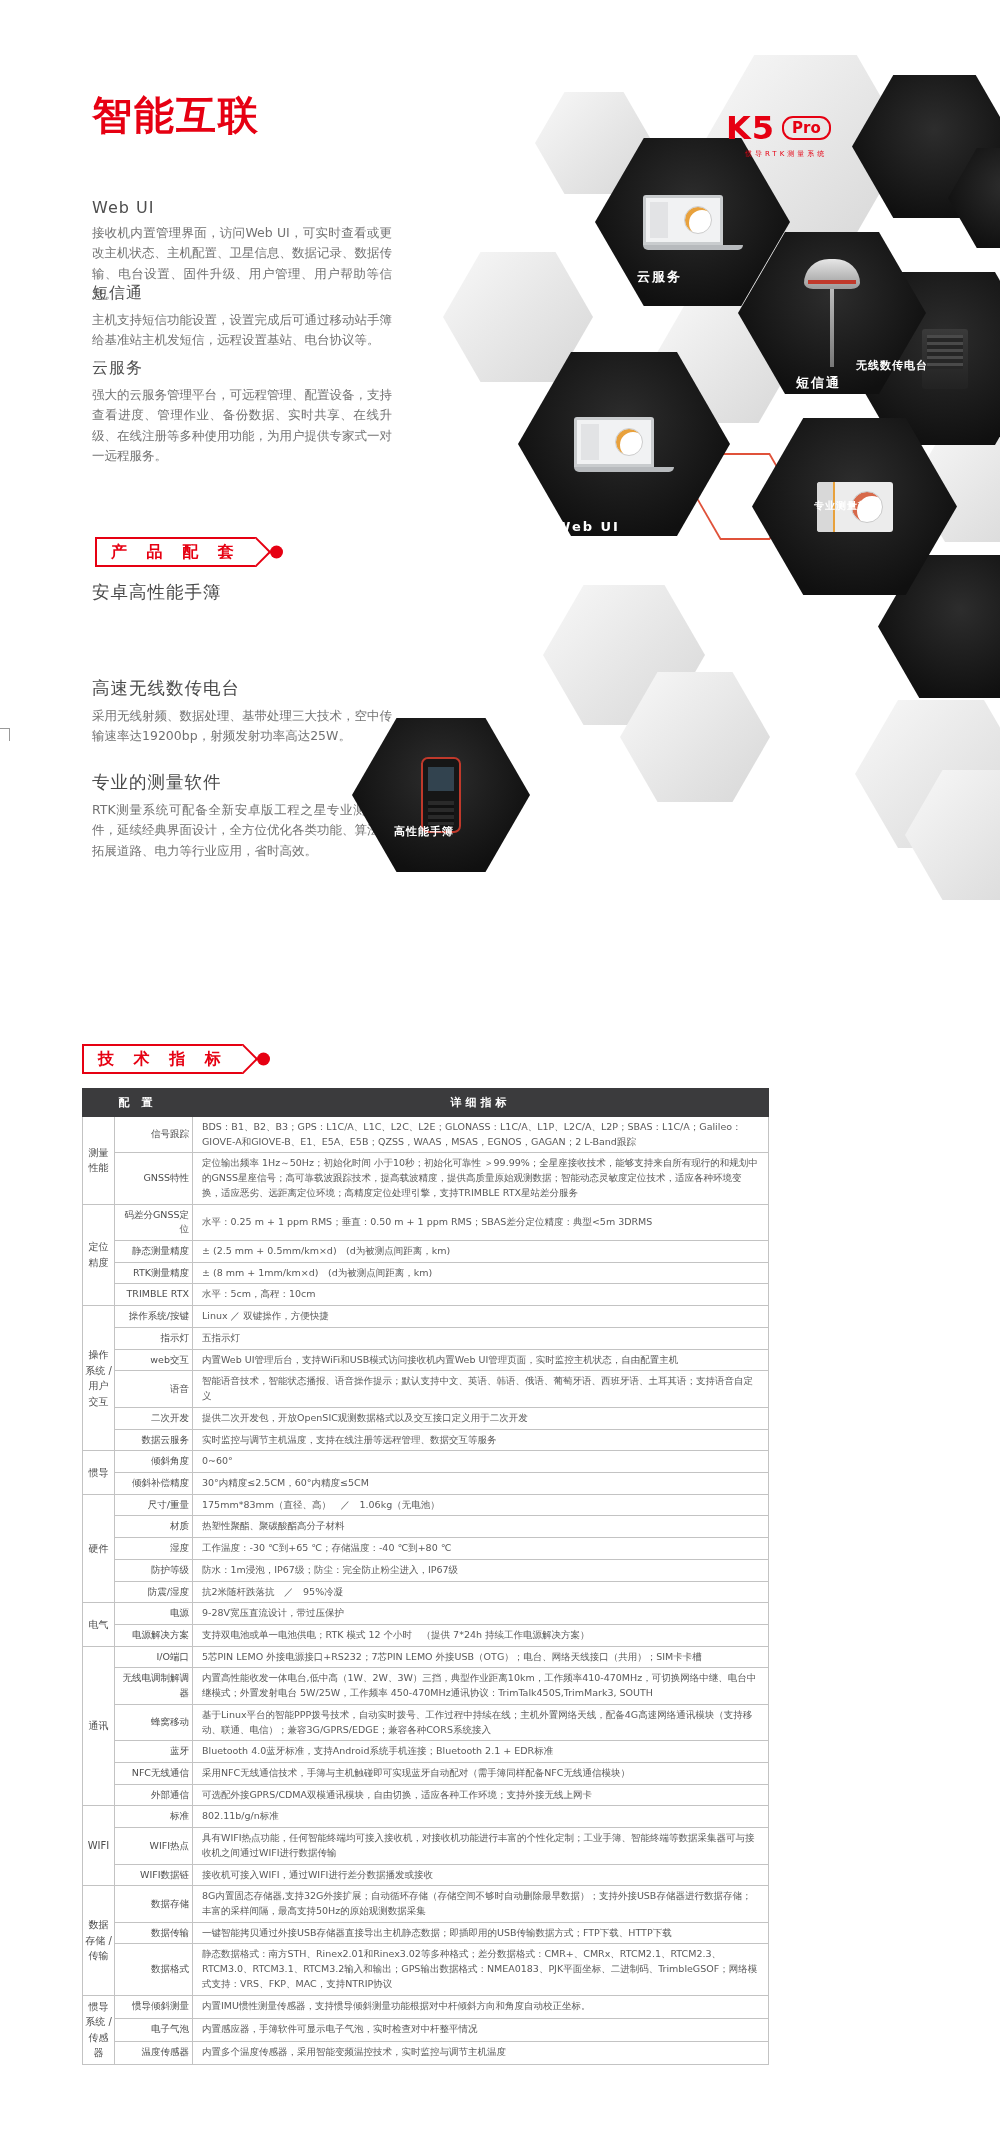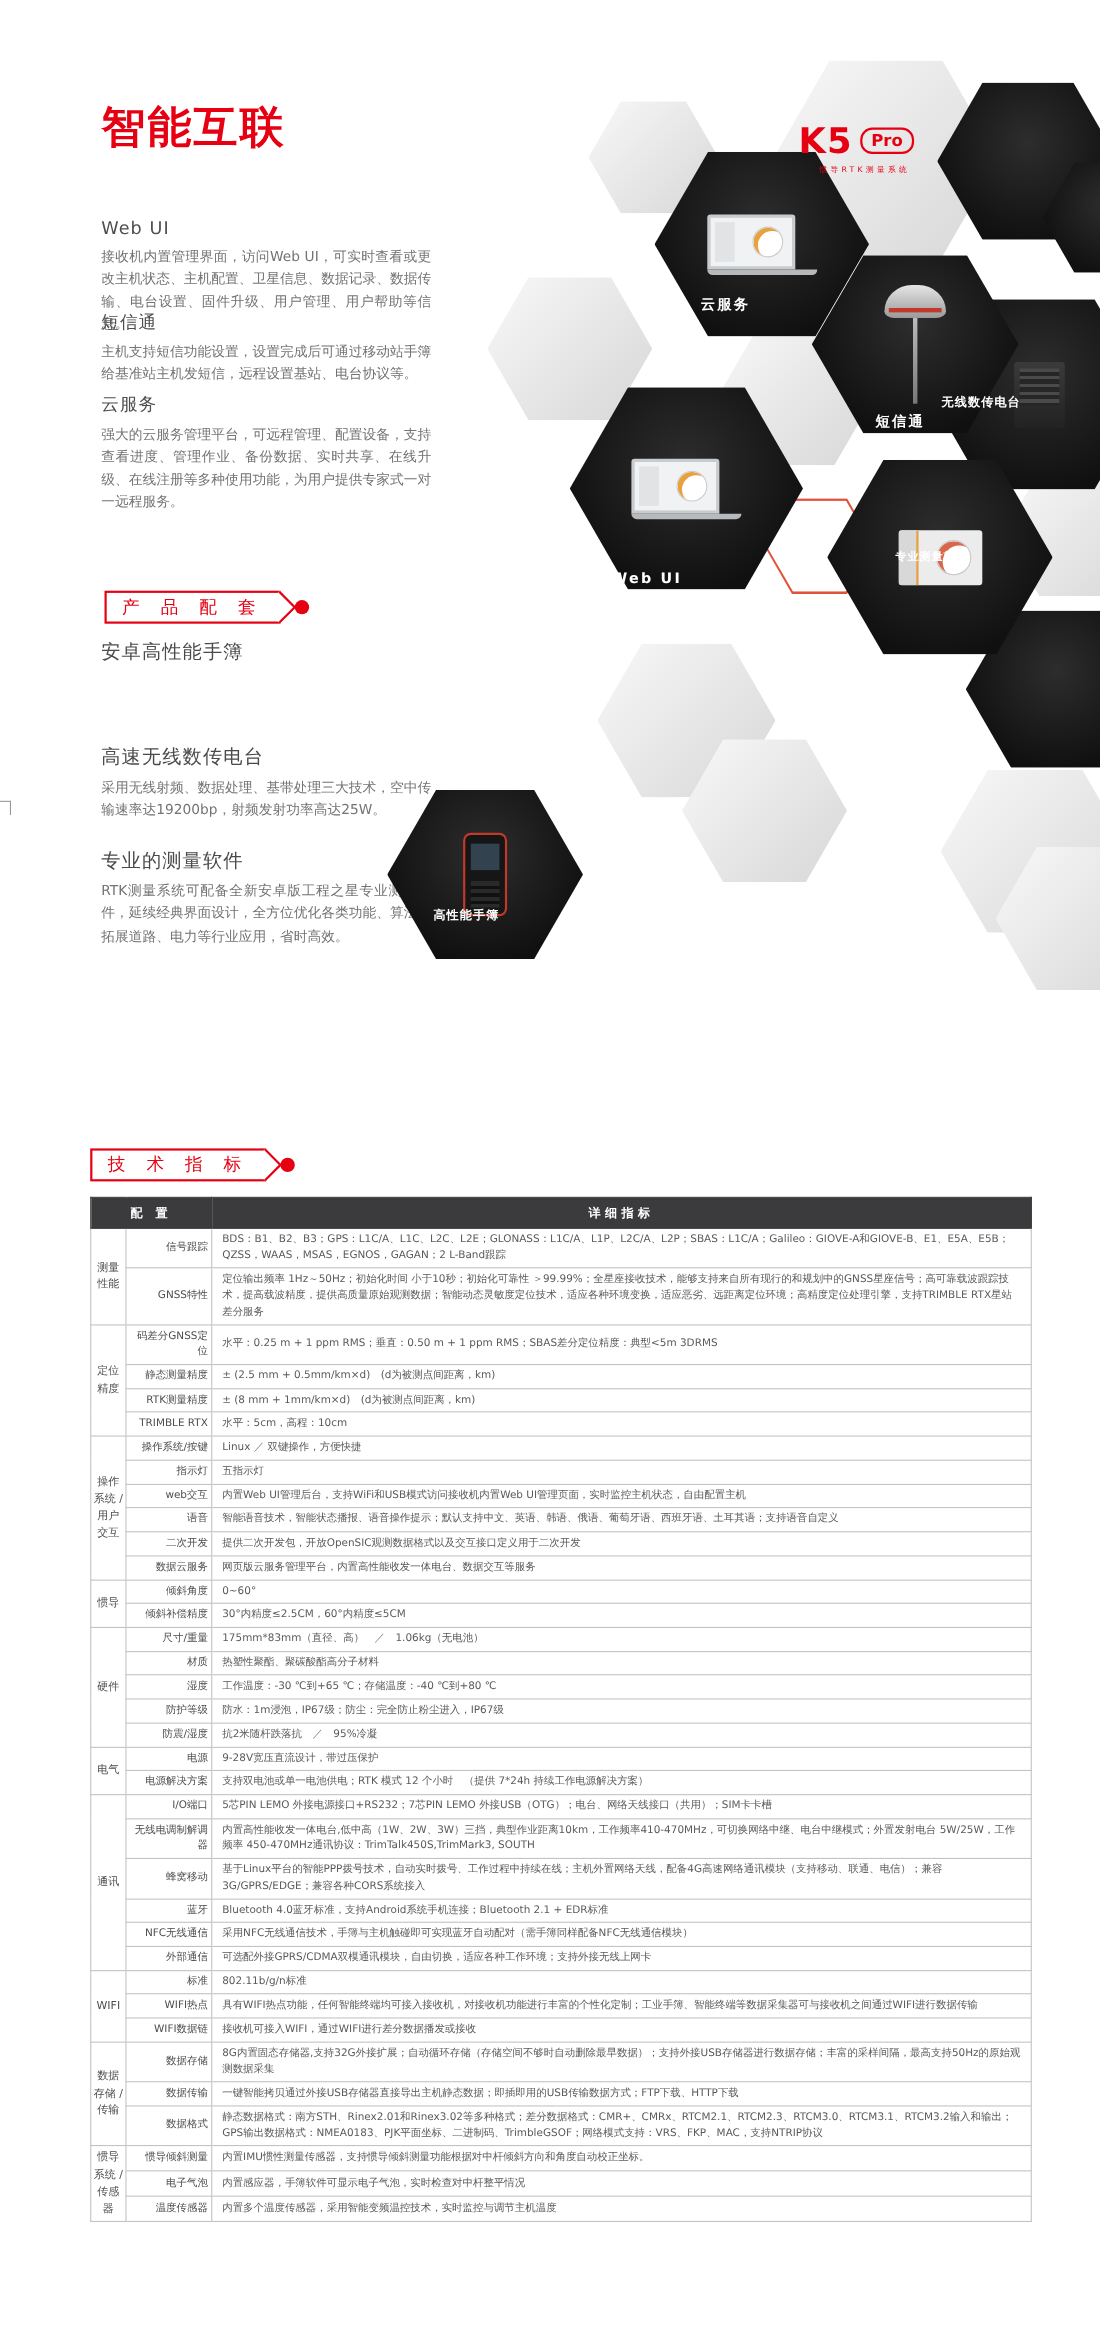--- a/index.html
+++ b/index.html
@@ -10,21 +10,21 @@
   .page-subtitle{position:absolute;left:92px;top:148px;font-size:27px;font-weight:500;color:#3c3c3c;letter-spacing:1px;margin:0;}
   .tblock{position:absolute;left:92px;width:300px;}
   .tblock h3{margin:0 0 6px 0;font-size:16px;font-weight:500;color:#4e4e4e;letter-spacing:1px;}
   .tblock p{margin:0;font-size:12.5px;line-height:1.62;color:#737373;text-align:justify;}
   .i1{top:198px}.i2{top:283px}.i3{top:358px}
   .p1{top:580px}.p2{top:676px}.p3{top:770px}
   .tblock h3.big{font-size:17.5px;color:#4a4a4a;}
   
   .ribbon{position:absolute;height:26px;border:2px solid #e60012;background:#fff;
           display:flex;align-items:center;justify-content:center;padding:0 14px;}
-  .ribbon .lbl{font-size:16px;font-weight:normal;color:#e60012;letter-spacing:7px;white-space:nowrap;}
+  .ribbon .lbl{font-size:16px;font-weight:bold;color:#e60012;letter-spacing:7px;white-space:nowrap;}
   .ribbon .tip{position:absolute;right:-12px;top:50%;width:19px;height:19px;background:#fff;
                border-top:2px solid #e60012;border-right:2px solid #e60012;
                transform:translateY(-50%) rotate(45deg);}
   .ribbon .dot{position:absolute;right:-28px;top:50%;transform:translateY(-50%);
                width:13px;height:13px;border-radius:50%;background:#e60012;}
   .ribbon-product{left:95px;top:537px;}
   .ribbon-specs{left:82px;top:1044px;}
   
   .tick{position:absolute;left:0;top:728px;width:9px;height:12px;border-top:1px solid #999;border-right:1px solid #999;}
   
@@ -61,21 +61,21 @@
        background:repeating-linear-gradient(#2a2a2a 0 4px,#111 4px 7px);}
   .radiobox{position:relative;z-index:3;width:46px;height:60px;background:linear-gradient(#3a3a3a,#222);border-radius:3px;}
   .radiobox::before{content:'';position:absolute;left:5px;top:6px;right:5px;height:34px;
        background:repeating-linear-gradient(#4a4a4a 0 3px,#262626 3px 7px);}
   .swwin{position:relative;z-index:3;width:76px;height:50px;background:#ececec;border-radius:3px;overflow:hidden;}
   .swwin::before{content:'';position:absolute;left:0;top:0;bottom:0;width:16px;background:#d8d8d8;
        border-right:2px solid #e8a13c;}
   .swwin::after{content:'';position:absolute;right:10px;top:9px;width:30px;height:30px;border-radius:50%;
        background:#fff;border:1px solid #c9c9c9;box-shadow:inset 5px 4px 0 #d7694a;}
   
-  .spec-table{position:absolute;left:82px;top:1088px;width:856px;border-collapse:collapse;table-layout:fixed;}
+  .spec-table{position:absolute;left:82px;top:1088px;width:687px;border-collapse:collapse;table-layout:fixed;}
   .spec-table col.c-group{width:32px;}
   .spec-table col.c-label{width:78px;}
   .spec-table th{background:#3b3b3d;color:#fff;font-size:11px;font-weight:bold;letter-spacing:4px;
        padding:6px 4px;border:1px solid #3b3b3d;}
   .spec-table td{border:1px solid #c3c3c3;font-size:9.5px;line-height:1.55;color:#5a5a5a;vertical-align:middle;}
   .spec-table td.gcell{text-align:center;padding:3px 2px;color:#4d4d4d;font-size:10px;}
   .spec-table td.lcell{text-align:right;padding:3px 3px;color:#4d4d4d;}
   .spec-table td.vcell{text-align:left;padding:3px 9px;}
 </style>
 </head>
@@ -240,21 +240,21 @@
         <tr>
           <td class="lcell">语音</td>
           <td class="vcell">智能语音技术，智能状态播报、语音操作提示；默认支持中文、英语、韩语、俄语、葡萄牙语、西班牙语、土耳其语；支持语音自定义</td>
         </tr>
         <tr>
           <td class="lcell">二次开发</td>
           <td class="vcell">提供二次开发包，开放OpenSIC观测数据格式以及交互接口定义用于二次开发</td>
         </tr>
         <tr>
           <td class="lcell">数据云服务</td>
-          <td class="vcell">网页版云服务管理平台，内置高性能收发一体电台、数据交互等服务</td>
+          <td class="vcell">实时监控与调节主机温度，支持在线注册等远程管理、数据交互等服务</td>
         </tr>
         <tr>
           <td class="gcell" rowspan="2">惯导</td>
           <td class="lcell">倾斜角度</td>
           <td class="vcell">0~60°</td>
         </tr>
         <tr>
           <td class="lcell">倾斜补偿精度</td>
           <td class="vcell">30°内精度≤2.5CM，60°内精度≤5CM</td>
         </tr>

